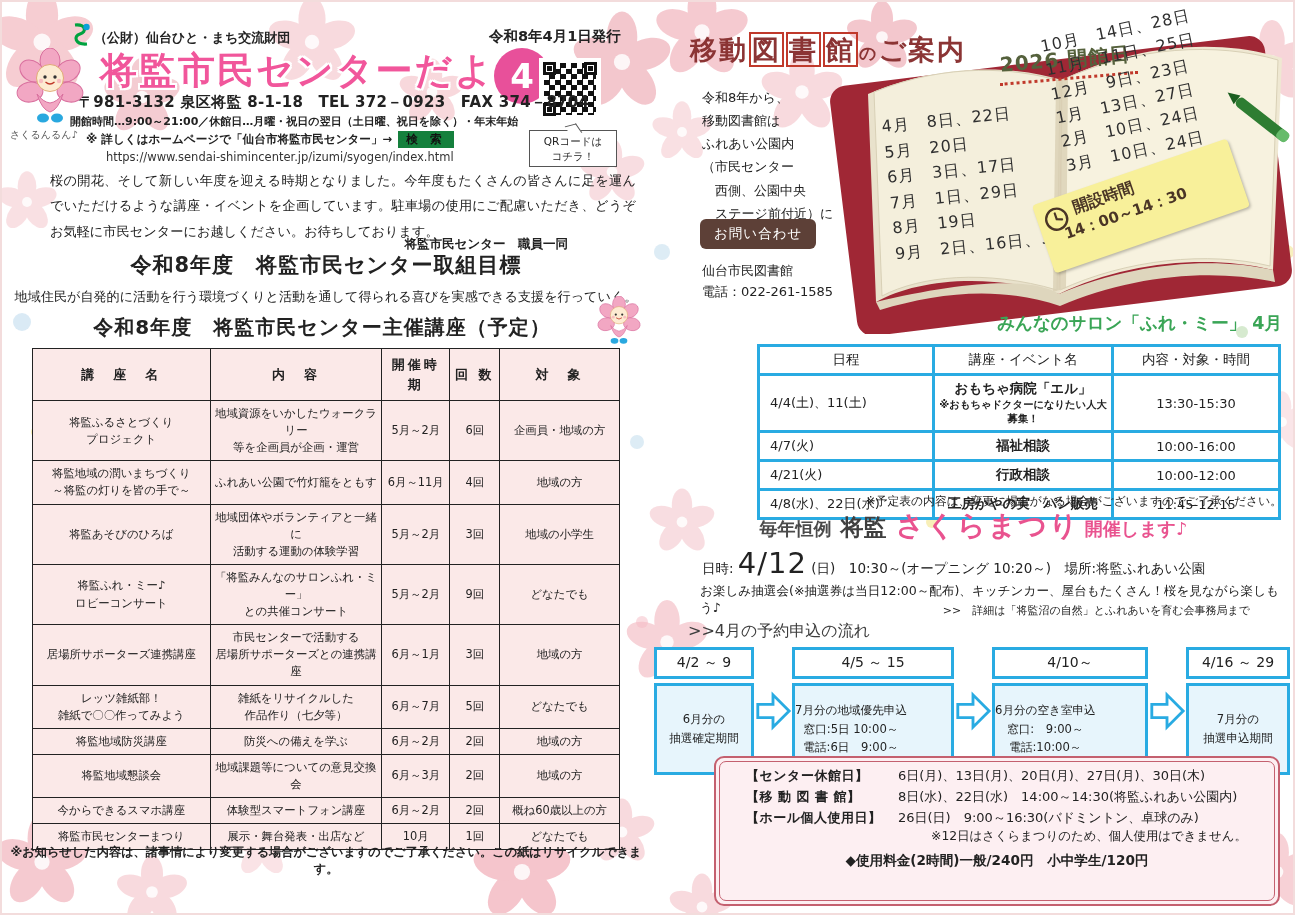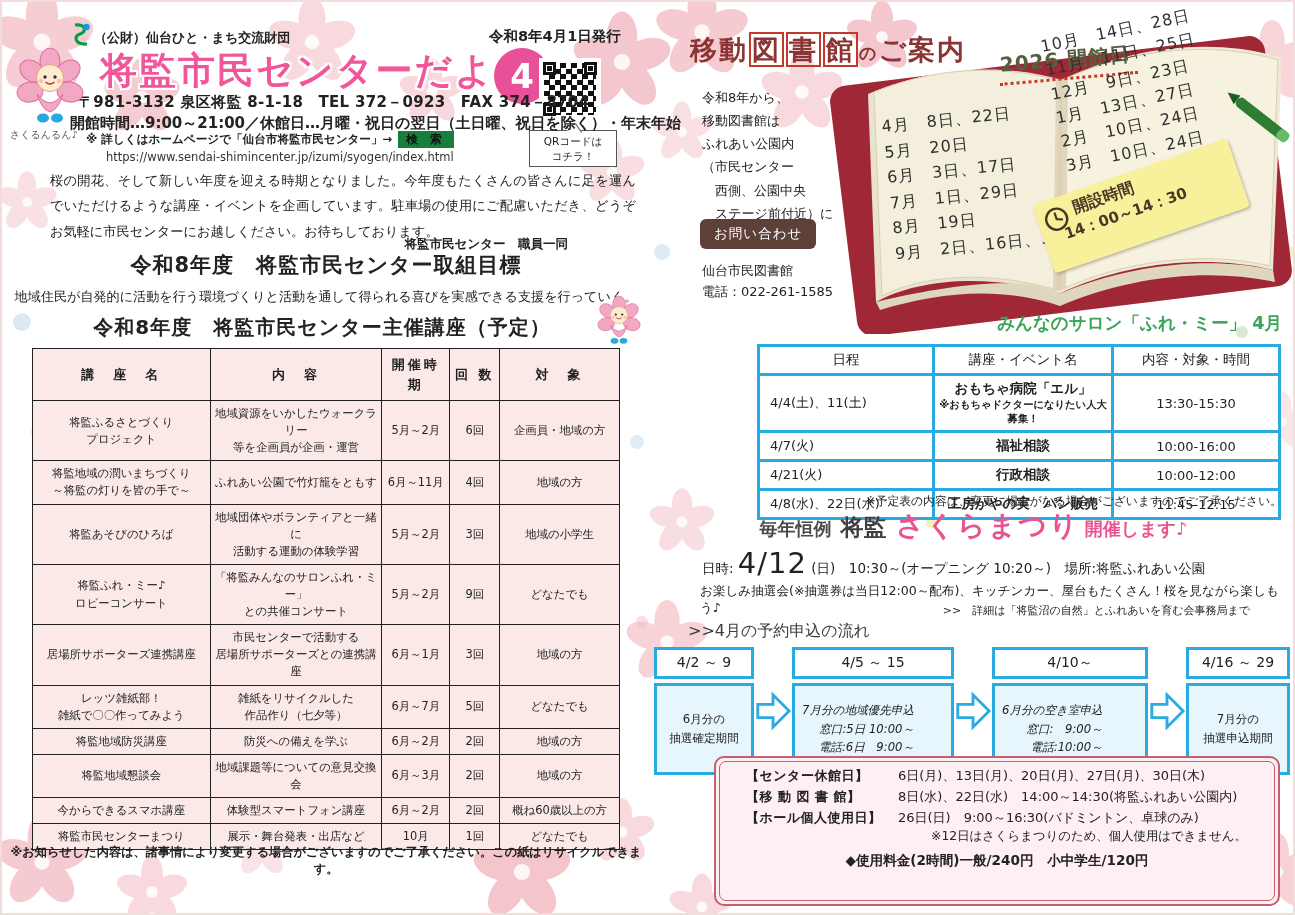--- a/index.html
+++ b/index.html
@@ -21,21 +21,21 @@
   .qr{position:absolute;left:537px;top:56px;width:62px;height:62px;background:#fff;border:3px solid #fff;box-sizing:border-box;}
   .qr-in{position:absolute;inset:2px;background:conic-gradient(#111 90deg,#fff 0 180deg,#111 0 270deg,#fff 0) 0 0/11px 11px;}
   .qr-f{position:absolute;width:13px;height:13px;border:3px solid #111;background:#fff;box-sizing:border-box;}
   .qr-f::after{content:"";position:absolute;inset:1px;background:#111;}
   .qr-f.a{left:1px;top:1px}.qr-f.b{right:1px;top:1px}.qr-f.c{left:1px;bottom:1px}
   .qr-bubble{position:absolute;left:527px;top:128px;width:86px;border:1.2px solid #555;background:#fff;
     font-size:10.5px;text-align:center;padding:3px 0;line-height:1.4;}
   .qr-bubble::before{content:"";position:absolute;left:38px;top:-7px;width:10px;height:10px;background:#fff;
     border-left:1.2px solid #555;border-top:1.2px solid #555;transform:rotate(55deg) skewX(-20deg);}
   .addr{position:absolute;left:76px;top:91px;font-size:15px;font-weight:bold;letter-spacing:.3px;}
-  .hours{position:absolute;left:68px;top:112px;font-size:15px;font-weight:bold;}
+  .hours{position:absolute;left:68px;top:112px;font-size:11px;font-weight:bold;}
   .hp-row{position:absolute;left:84px;top:129px;font-size:11.6px;font-weight:bold;}
   .search-box{display:inline-block;background:#15803d;color:#111;padding:1px 8px;margin-left:6px;letter-spacing:4px;}
   .url{position:absolute;left:104px;top:148px;font-size:11.5px;color:#333;}
   .mascot{position:absolute;left:12px;top:46px;}
   .mascot-name{position:absolute;left:8px;top:126px;font-size:10px;color:#555;}
 
   
   .greeting{position:absolute;left:48px;top:166px;width:586px;font-size:13.2px;line-height:1.92;text-align:justify;}
   .signature{position:absolute;left:0;top:234px;width:566px;text-align:right;font-size:12.5px;font-weight:bold;}
   .goal-heading{position:absolute;left:0;top:249px;width:648px;text-align:center;font-size:21px;font-weight:bold;letter-spacing:1px;}
@@ -89,21 +89,21 @@
   .fest-details{position:absolute;left:698px;top:581px;width:590px;font-size:12.6px;}
   .fest-more{position:absolute;left:648px;top:601px;width:600px;text-align:right;font-size:11px;}
 
   
   .flow-title{position:absolute;left:686px;top:619px;font-size:16px;color:#3d3d3d;}
   .flow-row{position:absolute;left:652px;top:645px;width:636px;display:flex;align-items:center;}
   .flow-step{display:flex;flex-direction:column;gap:4px;height:128px;box-sizing:border-box;}
   .fs-head{border:3px solid #29abe2;background:#fff;text-align:center;font-size:14px;padding:4px 2px;}
   .fs-body{border:3px solid #29abe2;background:#e7f5fc;font-size:11.6px;line-height:1.62;flex:1;
     display:flex;align-items:center;justify-content:center;text-align:center;padding:2px 4px;}
-  .fs-body.lft{text-align:right;justify-content:flex-start;padding-left:7px;font-style:italic;}
+  .fs-body.lft{text-align:center;justify-content:flex-start;padding-left:0;}
   .w1{width:100px}.w2{width:162px}.w3{width:156px}.w4{width:104px}
   .flow-arrow{flex:1;display:flex;align-items:center;justify-content:center;}
 
   
   .usage{position:absolute;left:712px;top:754px;width:566px;height:150px;background:#fdeff2;
     border:2px solid #c4606f;border-radius:10px;box-sizing:border-box;}
   .usage::before{content:"";position:absolute;inset:3px;border:1px solid #c4606f;border-radius:7px;pointer-events:none;}
   .usage-title{margin-top:9px;text-align:center;font-size:17px;color:#333;letter-spacing:1px;}
   .usage-rows{margin:8px 0 0 30px;font-size:13px;line-height:1.6;}
   .usage-row{display:flex;align-items:center;}

